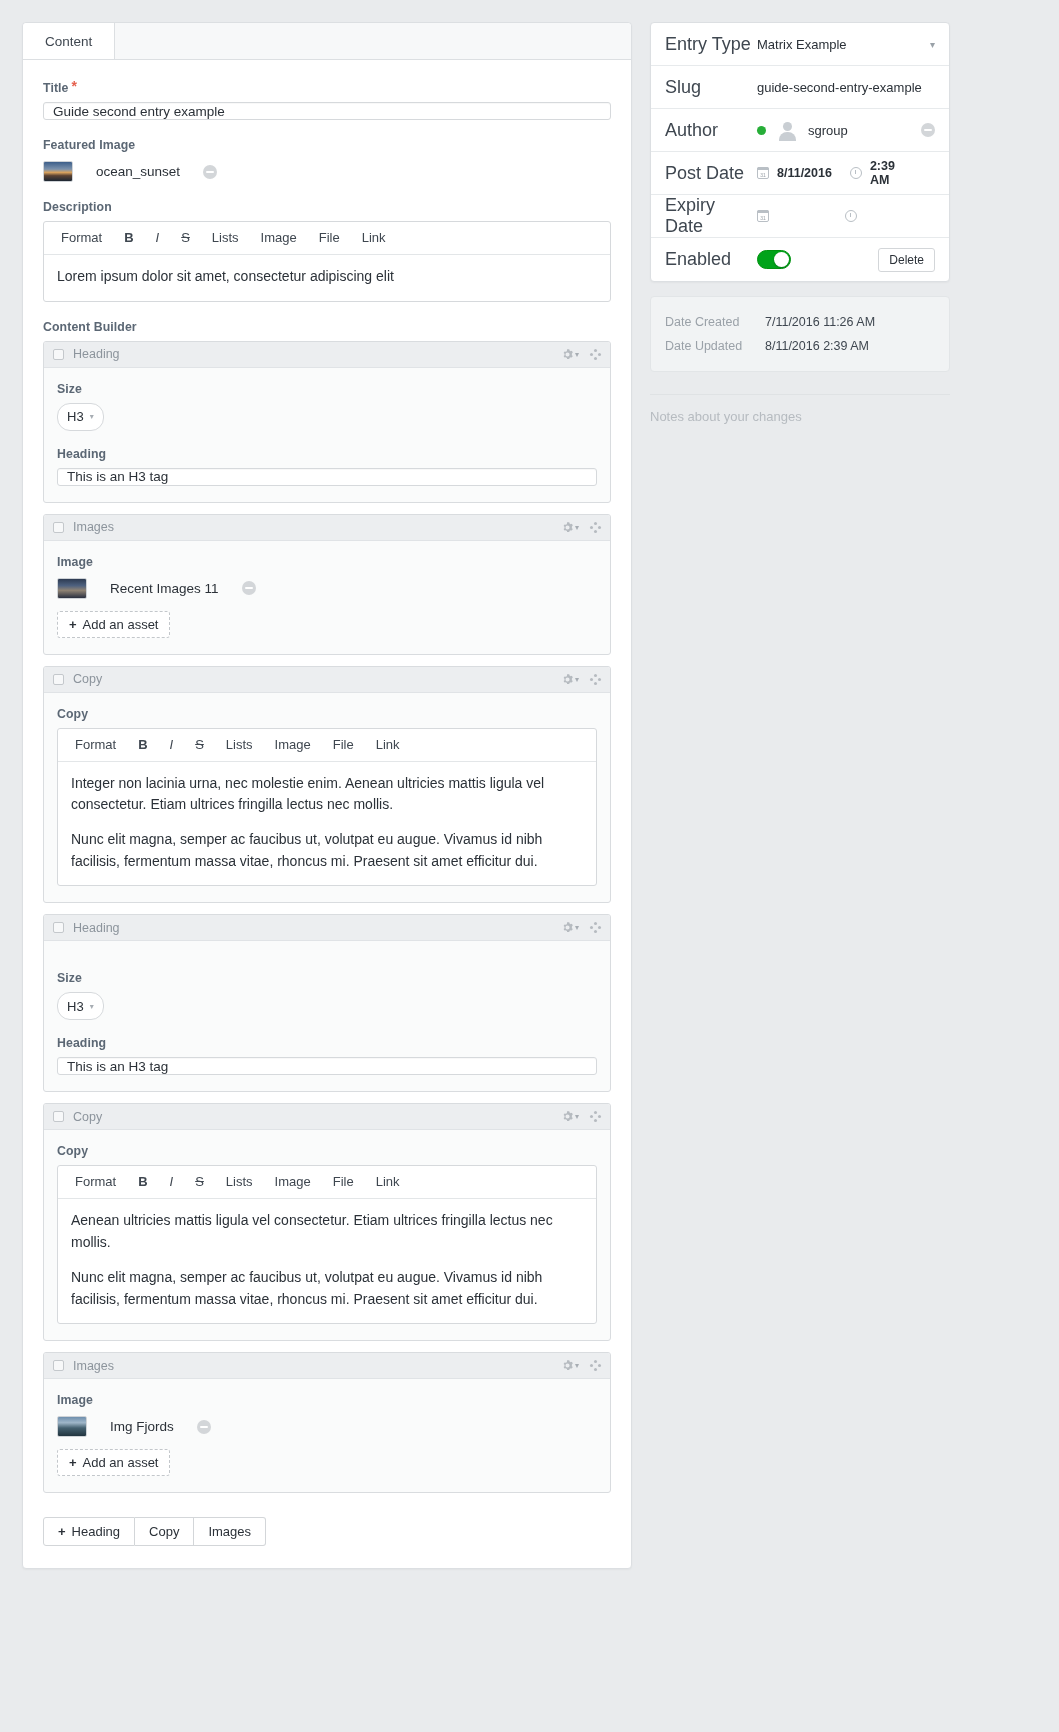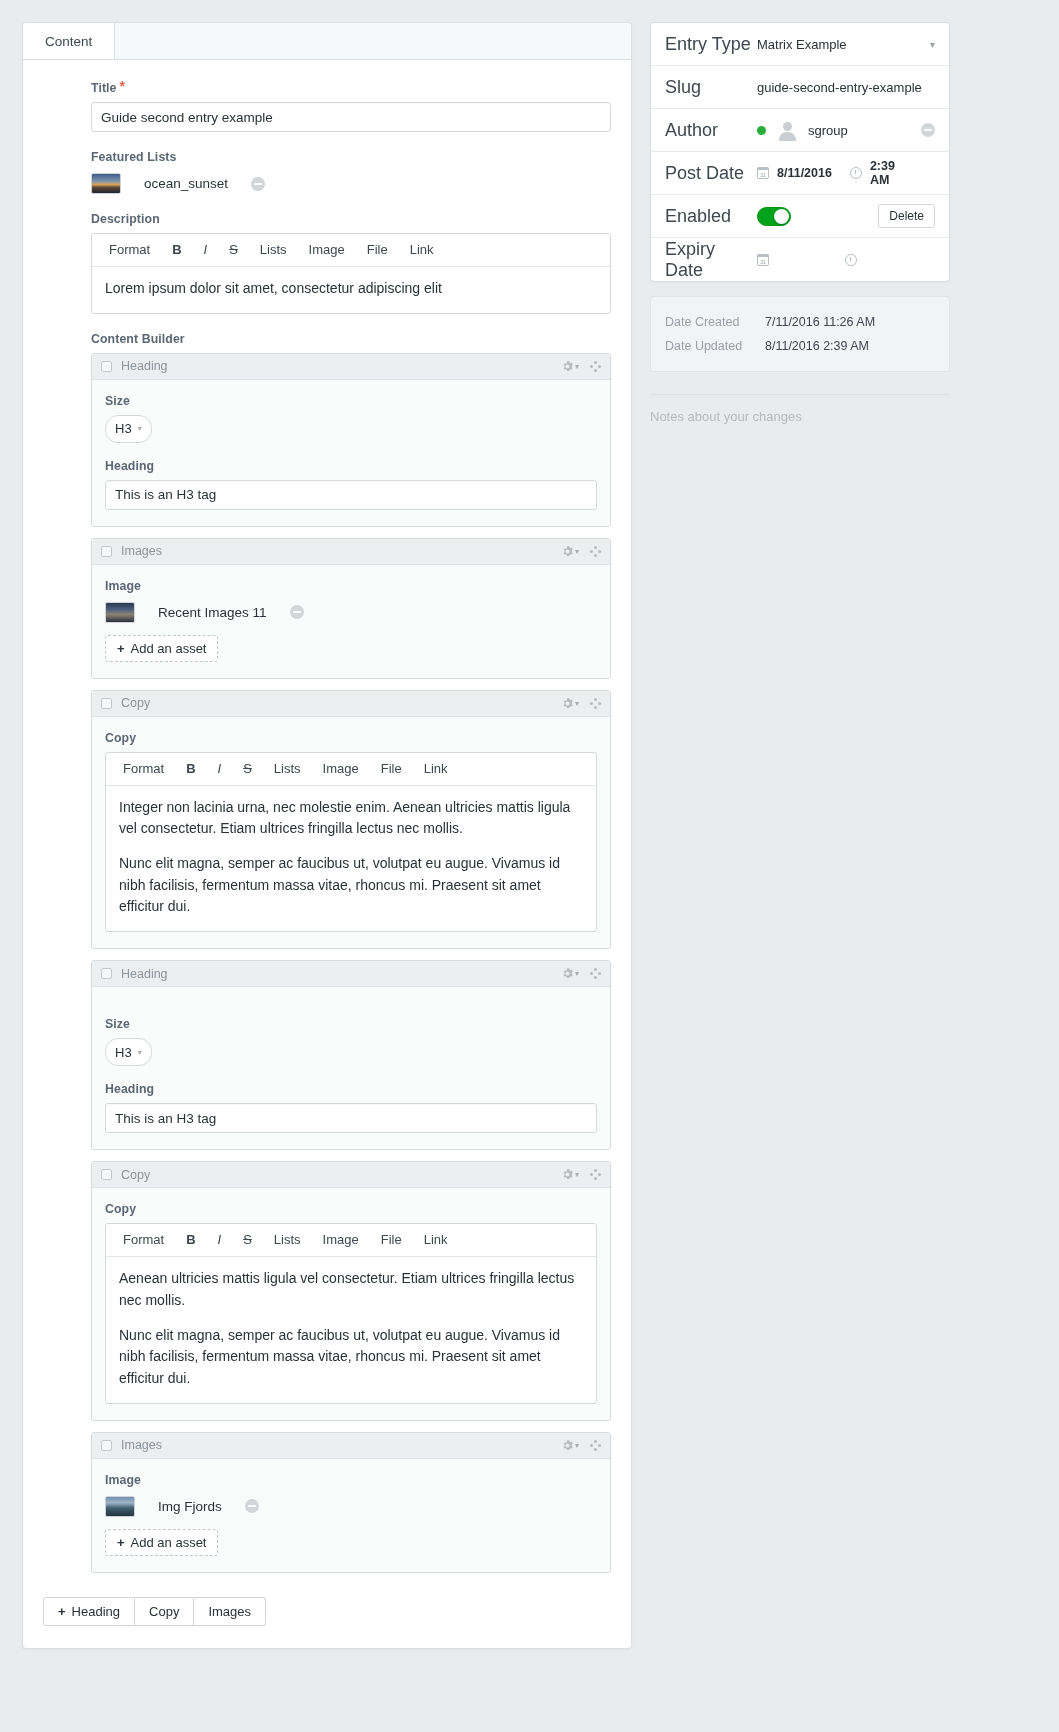--- a/index.html
+++ b/index.html
@@ -39,34 +39,34 @@
     display: flex; align-items: center;
     font-size: 13.5px;
     color: #3f4750;
     background: #f7f8f9;
     border-right: 1px solid #dcdfe2;
   }
   .tab.active { background: #fff; border-bottom: 1px solid #fff; margin-bottom: -1px; }
 
   .pane-body { padding: 18px 20px 0 20px; }
 
-  .field { margin-bottom: 18px; margin-left: 48px; }
+  .field { margin-bottom: 18px; }
   .flabel {
     font-weight: bold;
     font-size: 12.3px;
     color: #5b6774;
     margin-bottom: 7px;
     display: block;
     letter-spacing: 0.1px;
   }
   .req { color: #e5614f; font-size: 14px; margin-left: 3px; vertical-align: 1px; }
 
   .text-input {
     width: 100%;
-    height: 30px;
+    height: 18px;
     border: 1px solid #d6d9dc;
     border-radius: 3px;
     padding: 0 9px;
     font-size: 13.5px;
     color: #2b3138;
     background: #fff;
     font-family: "Liberation Sans", sans-serif;
     box-shadow: inset 0 1px 1px rgba(0,0,0,0.03);
   }
 
@@ -271,21 +271,21 @@
     <div class="pane-body">
 
       <div class="field">
         <label class="flabel">
           <span>Title</span><span class="req">*</span>
         </label>
         <input class="text-input" value="Guide second entry example" style="">
       </div>
 
       <div class="field">
-        <label class="flabel">Featured Lists</label>
+        <label class="flabel">Featured Image</label>
         <div class="asset-row">
           <div class="asset-thumb"></div>
           <span class="asset-name">ocean_sunset</span>
           <div class="minus-icon"></div>
         </div>
       </div>
 
       <div class="field">
         <label class="flabel">Description</label>
         <div class="rte">
@@ -570,41 +570,41 @@
             <span class="date-text">8/11/2016</span>
           </span>
           <span class="date-part">
             <span class="clock-icon"></span>
             <span class="date-text">2:39 AM</span>
           </span>
         </span>
       </div>
 
       <div class="meta-row">
-        <span class="meta-key">Enabled</span>
-        <span class="toggle">
-            <span class="knob"></span>
-          </span>
-        <span class="delete-btn">Delete</span>
-      </div>
-
-      <div class="meta-row">
         <span class="meta-key">Expiry Date</span>
         <span class="meta-val">
           <span class="date-part" style="margin-right:68px">
             <span class="cal-icon"></span>
             <span class="date-text"></span>
           </span>
           <span class="date-part">
             <span class="clock-icon"></span>
             <span class="date-text"></span>
           </span>
         </span>
       </div>
 
+      <div class="meta-row">
+        <span class="meta-key">Enabled</span>
+        <span class="toggle">
+            <span class="knob"></span>
+          </span>
+        <span class="delete-btn">Delete</span>
+      </div>
+
     </div>
 
     <div class="dates-card">
       <div class="date-row">
         <span class="date-key">Date Created</span>
         <span class="date-value">7/11/2016 11:26 AM</span>
       </div>
       <div class="date-row">
         <span class="date-key">Date Updated</span>
         <span class="date-value">8/11/2016 2:39 AM</span>

